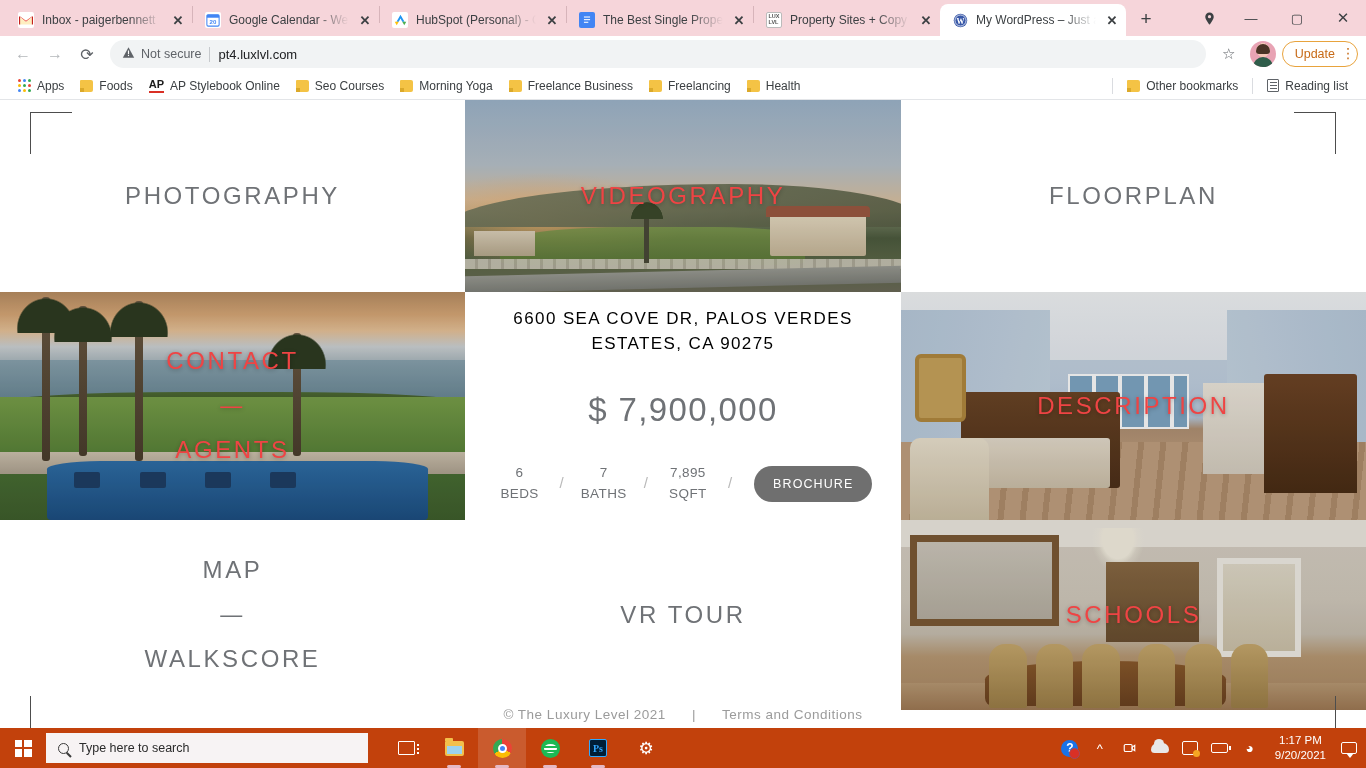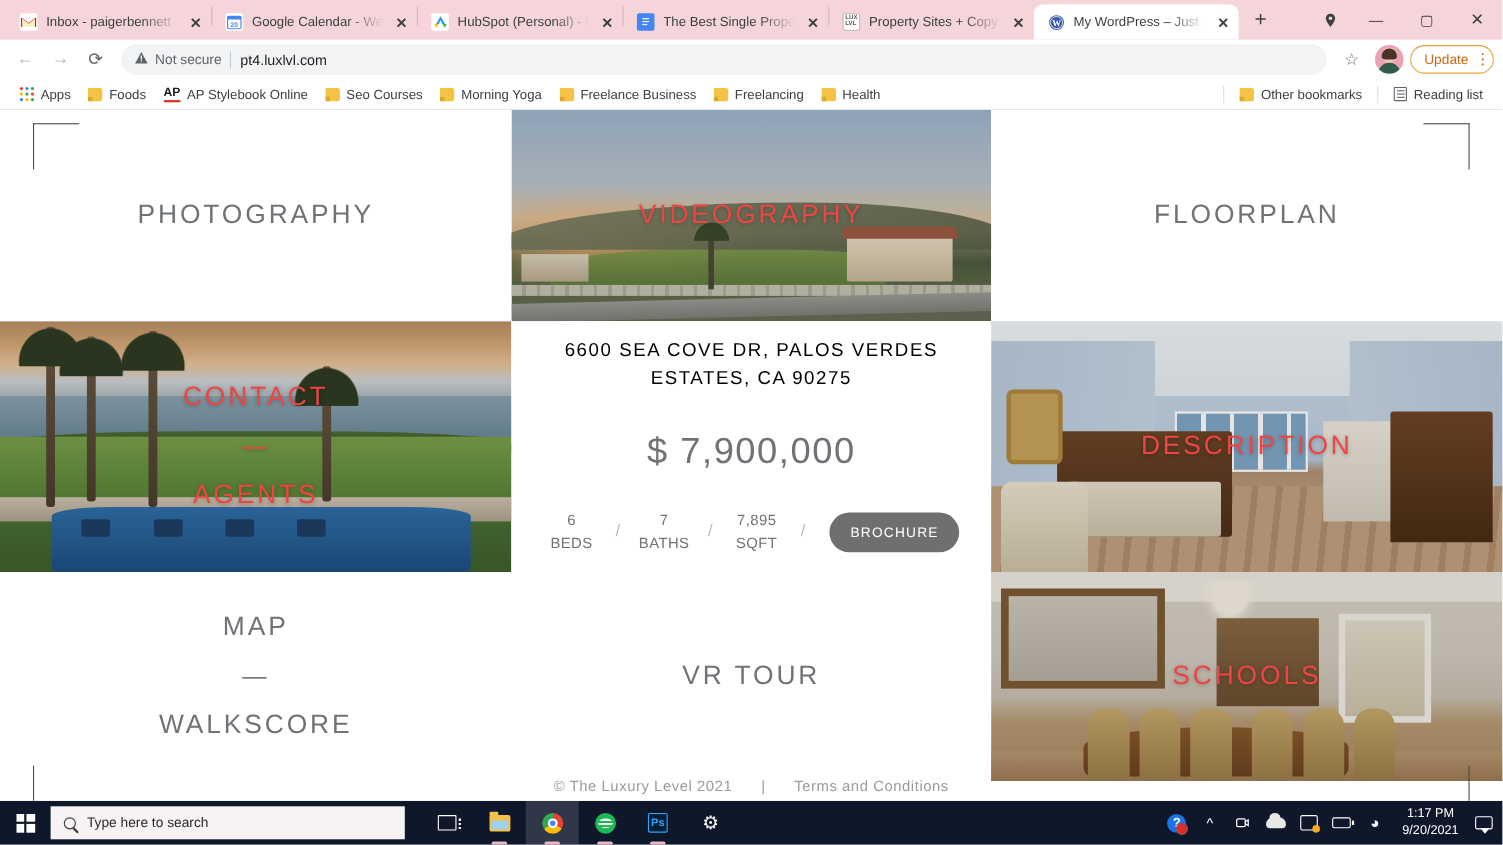--- a/index.html
+++ b/index.html
@@ -223,31 +223,31 @@
 
   
   .page-footer {
     position:absolute; left:0; bottom: 6px; width:100%; text-align:center; z-index:7;
     font-size: 13.5px; color:#9b9b9b; letter-spacing:.5px;
   }
   .page-footer .sep { margin: 0 22px; }
 
   
   .taskbar {
-    height: 40px; background:#0f172a; display:flex; align-items:center;
+    height: 40px; background:#c2410c; display:flex; align-items:center;
     padding: 0 0 0 0; flex: 0 0 40px; color:#fff; font-size:12px;
   }
   .start { width:46px; height:40px; display:flex;align-items:center;justify-content:center;}
   .win-logo { width:17px;height:17px;display:grid;grid-template-columns:1fr 1fr;grid-template-rows:1fr 1fr;gap:2px;}
   .win-logo i{display:block;background:#fff;}
   .search-box {
     width: 322px; height: 30px; background:#f7f3f4; color:#2b2b2b;
     display:flex; align-items:center; gap:10px; padding: 0 12px; font-size:12.5px;
   }
-  .tb-icons { display:flex; align-items:flex-end; gap:0; margin-left: 14px; }
+  .tb-icons { display:flex; align-items:flex-end; gap:0; margin-left: 14px; font-family: Liberation Serif, serif; }
   .tb-ico { width:48px;height:40px;display:flex;align-items:center;justify-content:center;position:relative;}
   .tb-ico.active { background: rgba(255,255,255,.14); }
   .tb-ico.active:after{content:'';position:absolute;left:11px;right:11px;bottom:0;height:3px;background:#e5b9c5;border-radius:2px;}
   .tb-ico.open:after{content:'';position:absolute;left:17px;right:17px;bottom:0;height:3px;background:#e5b9c5;border-radius:2px;}
   .tray { margin-left:auto; display:flex; align-items:center; gap:0; padding-right: 4px;}
   .tray-ico { width:30px;height:40px;display:flex;align-items:center;justify-content:center;position:relative;font-size:13px;}
   .clock { text-align:center; font-size:11.5px; line-height:1.3; padding: 0 10px; }
   .notif { width:26px;height:40px;display:flex;align-items:center;justify-content:center;}
 
   

